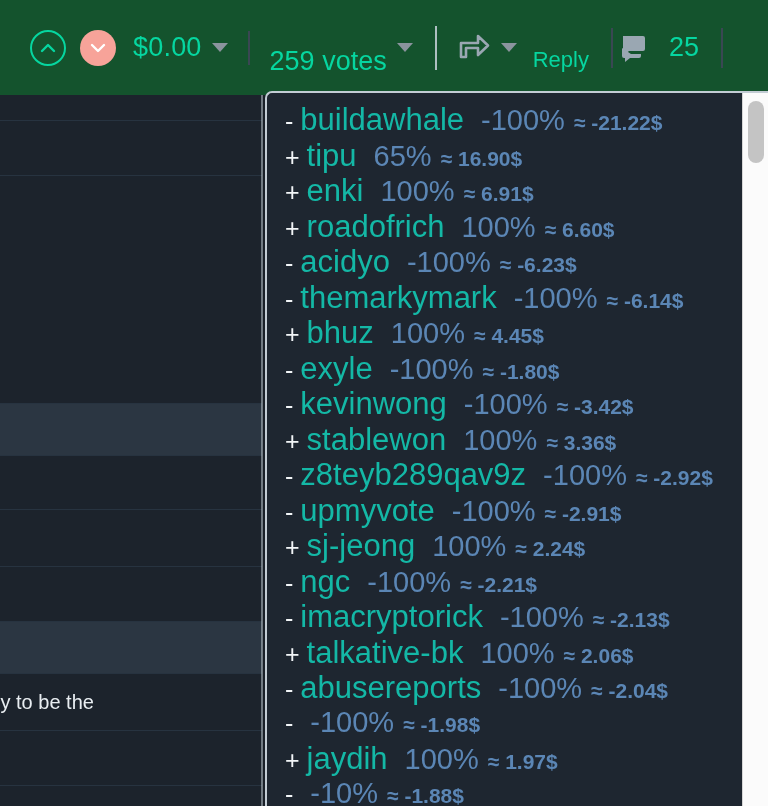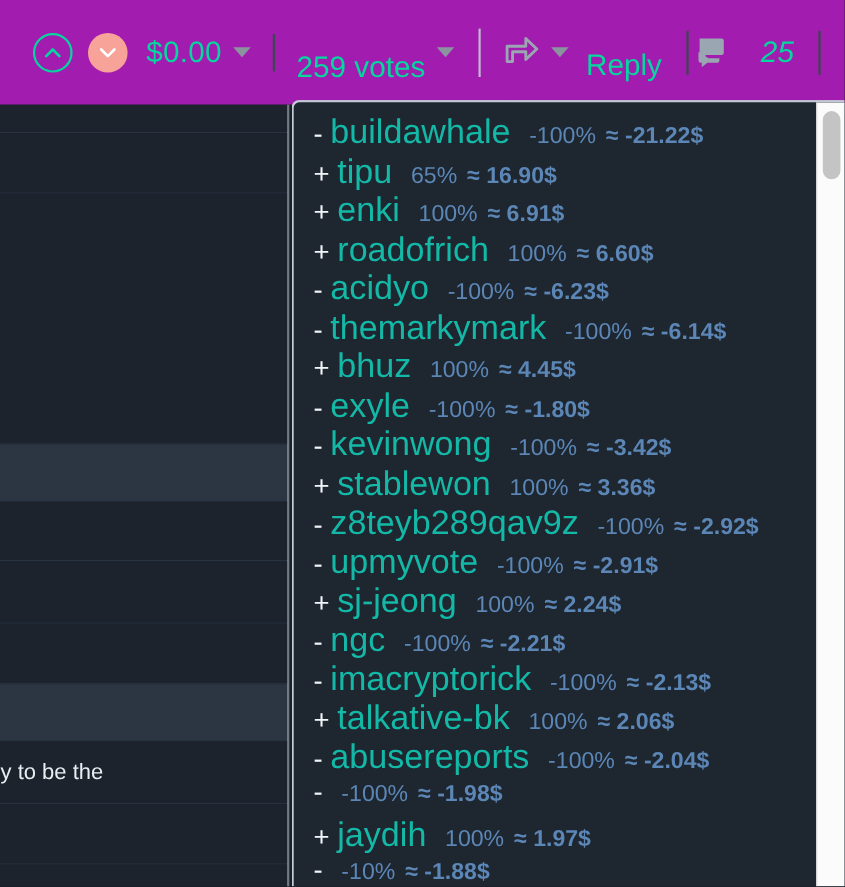--- a/index.html
+++ b/index.html
@@ -60,21 +60,21 @@
     background: #b9c4cc;
     opacity: .55;
   }
 
   
   #toolbar {
     position: absolute;
     left: 0; top: 0;
     width: 768px;
     height: 95px;
-    background: #a21caf;
+    background: #14532d;
     display: flex;
     align-items: center;
     padding-left: 30px;
   }
 
   .vote-up {
     width: 36px; height: 36px;
     border-radius: 50%;
     border: 2px solid #06d6a0;
     display: flex; align-items: center; justify-content: center;
@@ -118,30 +118,29 @@
   .divider.right { margin: 0 0 0 22px; height: 40px; background:#3a4753; }
 
   .votes {
     color: #06d6a0;
     font-size: 27px;
     cursor: pointer;
     margin-top: 28px;
   }
   .reply-label {
     color: #06d6a0;
-    font-size: 27px;
+    font-size: 22px;
     margin-left: 16px;
     cursor: pointer;
     margin-top: 24px;
   }
   .count {
     color: #06d6a0;
     font-size: 27px;
-    margin-left: 24px;
-    font-style: italic;
+    margin-left: 14px;
   }
   .share-icon { margin-left: 2px; cursor: pointer; flex: none; }
   .comment-icon { margin-left: 6px; flex: none; cursor: pointer; }
 
   
   #popup {
     position: absolute;
     left: 265px;
     top: 91px;
     width: 503px;
@@ -173,21 +172,21 @@
     flex: none;
   }
   .vname {
     color: #14b8a6;
     font-size: 31px;
     margin-left: 7px;
     flex: none;
   }
   .vpct {
     color: #5b86b5;
-    font-size: 21px;
+    font-size: 29px;
     margin-left: 17px;
     flex: none;
   }
   .vamt {
     color: #5b86b5;
     font-size: 21px;
     margin-left: 9px;
     flex: none;
     font-weight: bold;
   }

